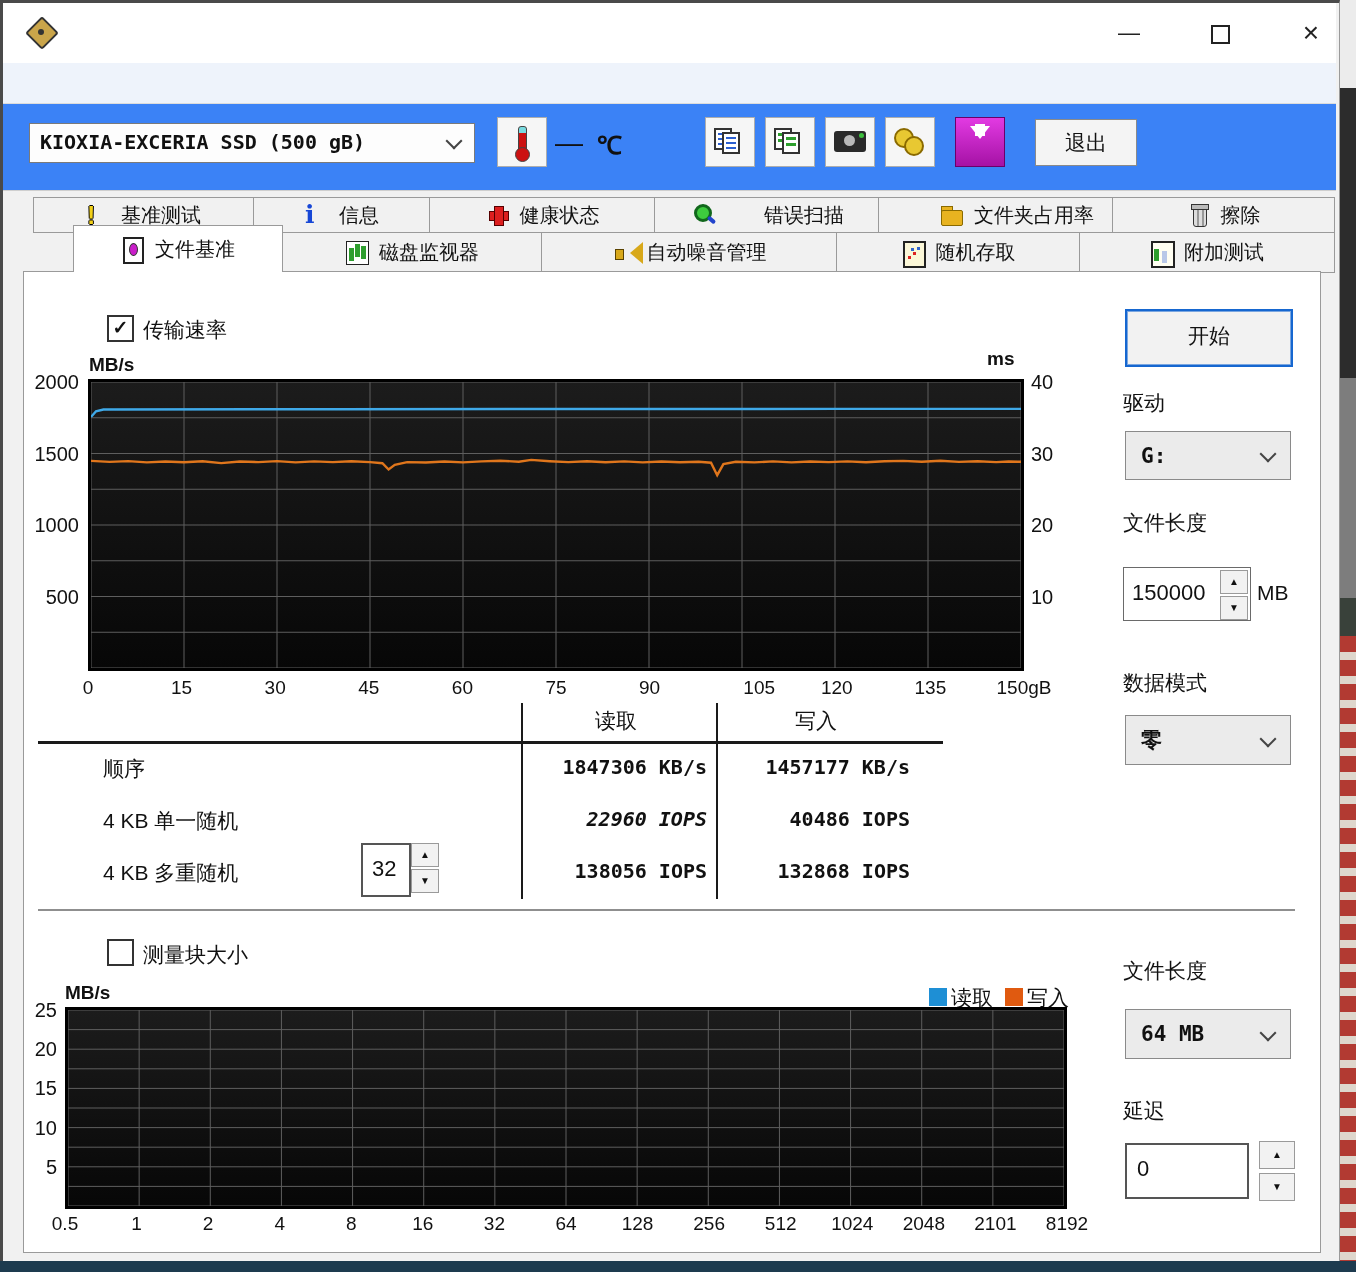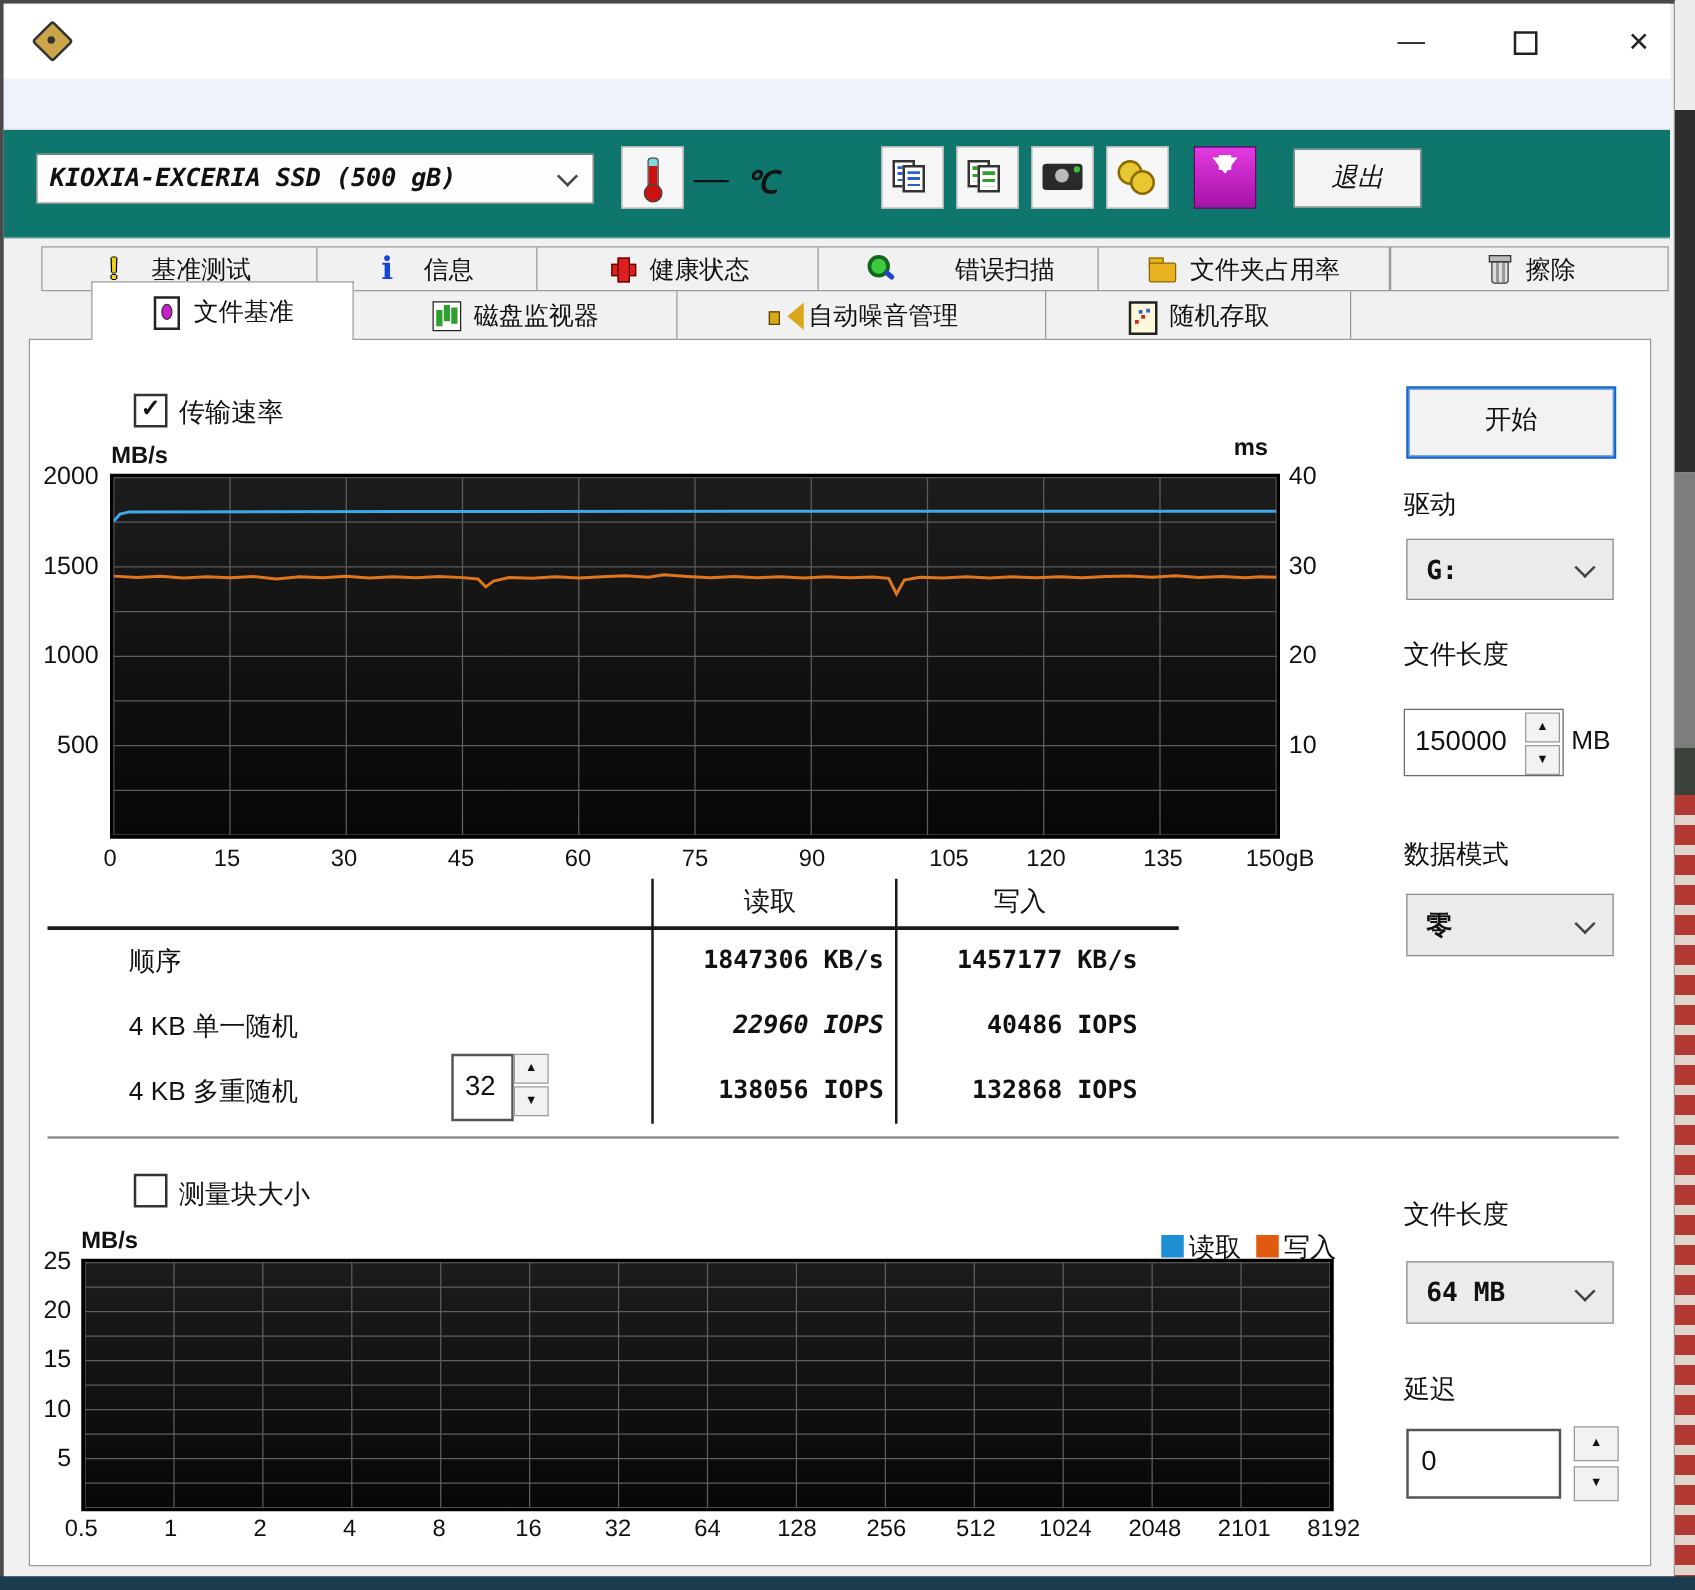--- a/index.html
+++ b/index.html
@@ -14,21 +14,21 @@
   .apptitle{left:62px;top:17px;font-size:21px;color:#1a1a1a;white-space:nowrap;}
   .hdicon{left:24px;top:15px;width:28px;height:28px;}
   .hdicon .plat{position:absolute;left:3px;top:3px;width:20px;height:20px;background:#caa54a;border:2px solid #333;transform:rotate(45deg);border-radius:3px;}
   .hdicon .hole{position:absolute;left:11px;top:11px;width:6px;height:6px;background:#333;border-radius:50%;}
   .winbtn{width:44px;height:36px;top:12px;text-align:center;line-height:36px;font-size:22px;color:#222;}
   .maxbox{width:15px;height:15px;border:2px solid #222;}
   
   .menubar{left:0;top:60px;width:1333px;height:40px;background:#eef3fb;border-bottom:1px solid #dcdcdc;}
   .menuitem{top:66px;font-size:21px;color:#111;}
   
-  .toolbar{left:0;top:101px;width:1333px;height:86px;background:#0f766e;border-bottom:1px solid #cfcfcf;font-style:italic;}
+  .toolbar{left:0;top:101px;width:1333px;height:86px;background:#3b82f6;border-bottom:1px solid #cfcfcf;}
   .combo{left:26px;top:120px;width:444px;height:38px;background:#fdfdfd;border:1px solid #7a7a7a;}
   .combo .val{position:absolute;left:10px;top:6px;font-family:"DejaVu Sans Mono",monospace;font-size:20px;white-space:nowrap;}
   .chev{position:absolute;width:10px;height:10px;border-right:2px solid #444;border-bottom:2px solid #444;transform:rotate(45deg);}
   .toolbtn{top:114px;width:48px;height:48px;background:#f6f6f6;border:1px solid #adadad;}
   .exitbtn{left:1032px;top:116px;width:100px;height:45px;background:#f4f4f4;border:1px solid #8a8a8a;
            text-align:center;line-height:45px;font-size:21px;}
   .dash{left:552px;top:124px;font-size:28px;}
   .celsius{left:594px;top:124px;font-size:25px;font-weight:bold;}
   
   .therm{position:absolute;left:20px;top:8px;width:7px;height:24px;background:linear-gradient(#7adbe0 0 6px,#cc1111 6px);border:1px solid #444;border-radius:3px;}
@@ -162,21 +162,21 @@
       <span>信息</span>
     </div>
   <div class="abs tab" style="left:426px;width:225px;">
       <span class="ticon cross"></span>
       <span>健康状态</span>
     </div>
   <div class="abs tab" style="left:651px;width:226px;gap:48px;">
       <span class="ticon mag"></span>
       <span>错误扫描</span>
     </div>
-  <div class="abs tab" style="left:875px;width:232px;">
+  <div class="abs tab" style="left:875px;width:232px;padding-left:22px;">
       <span class="ticon folder"></span>
       <span>文件夹占用率</span>
     </div>
   <div class="abs tab" style="left:1109px;width:221px;">
       <span class="ticon trash"></span>
       <span>擦除</span>
     </div>
 
   <div class="abs tab tab2 tabactive" style="left:70px;width:208px;">
       <span class="ticon filedoc"></span>
@@ -186,20 +186,24 @@
       <span class="ticon bars"></span>
       <span>磁盘监视器</span>
     </div>
   <div class="abs tab tab2" style="left:538px;width:295px;">
       <span class="ticon spk"></span>
       <span>自动噪音管理</span>
     </div>
   <div class="abs tab tab2" style="left:833px;width:243px;">
       <span class="ticon scat"></span>
       <span>随机存取</span>
+    </div>
+  <div class="abs tab tab2" style="left:1076px;width:254px;">
+      <span class="ticon extra"></span>
+      <span>附加测试</span>
     </div>
 
   <div class="abs panel"></div>
 
   <span class="abs checkbox" style="left:104px;top:312px;">✓</span>
   <span class="abs biglbl" style="left:140px;top:313px;">传输速率</span>
 
   <span class="abs unitlbl" style="left:86px;top:351px;">MB/s</span>
   <span class="abs unitlbl" style="left:984px;top:345px;">ms</span>
   <svg id="chart1" class="plot" style="left:85px;top:376px;" width="930" height="286">

